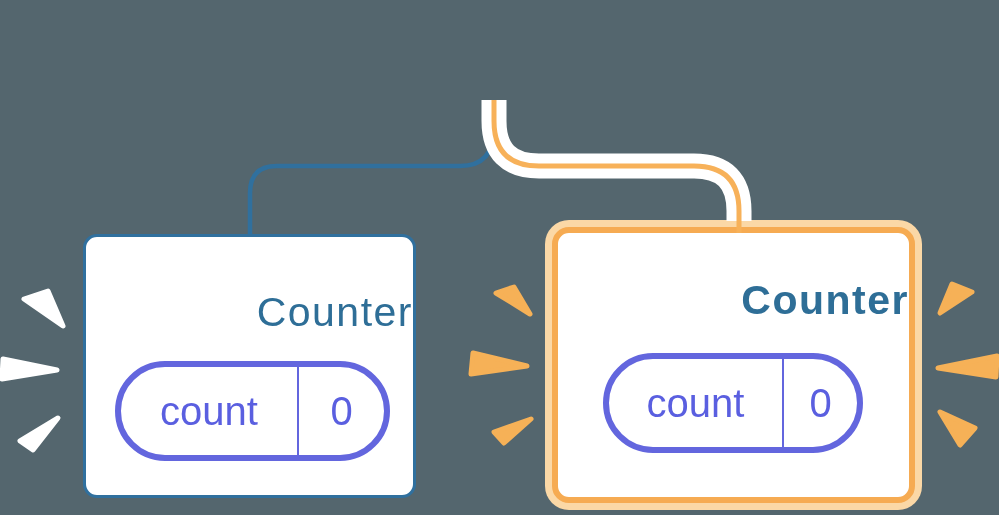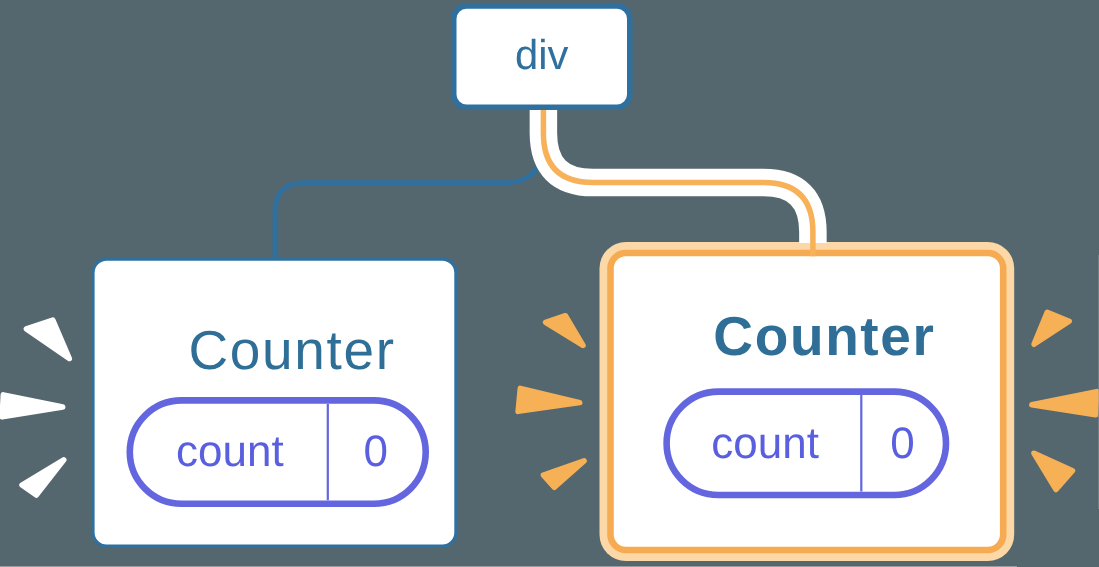--- a/index.html
+++ b/index.html
@@ -51,22 +51,22 @@
     position: relative;
     width: 100%; height: 100%;
     box-sizing: border-box;
     background: #fff;
     border: 6px solid #F6AB52;
     border-radius: 17px;
   }
   .card-title {
     position: absolute;
     left: 0; right: 0;
-    text-align: center;
-    font-size: 50px;
+    text-align: right;
+    font-size: 41px;
     letter-spacing: 1.5px;
     color: #2E6E97;
     margin-left: 32px;
   }
   #left-card .card-title { top: 52px; font-weight: 500; }
   #right-card .card-title { top: 44px; font-weight: 700; }
   .state-pill {
     position: absolute;
     box-sizing: border-box;
     border: 6px solid #d946ef;
@@ -104,23 +104,20 @@
     pointer-events: none;
   }
   #overlay path { fill: none; }
   #overlay polygon { stroke-width: 5; stroke-linejoin: round; }
 </style>
 </head>
 <body>
 
 <div id="stage" style="background-color: rgb(84, 102, 110);">
 
-  <div id="div-node" class="node" style="border-color: rgb(48, 112, 158); color: rgb(48, 112, 158);">
-    <span>div</span>
-  </div>
 
   <div id="left-card" class="card" style="border-color: rgb(48, 112, 158); background-color: rgb(255, 255, 255);">
     <div class="card-title" style="color: rgb(46, 110, 151);">Counter</div>
     <div class="state-pill" style="border-color: rgb(99, 102, 222);">
       <div class="pill-key" style="color: rgb(90, 95, 224); border-right-color: rgb(99, 102, 222);">count</div>
       <div class="pill-value" style="color: rgb(90, 95, 224);">0</div>
     </div>
   </div>
 
   <div id="right-card-glow" class="card" style="background-color: rgb(251, 216, 166);">

